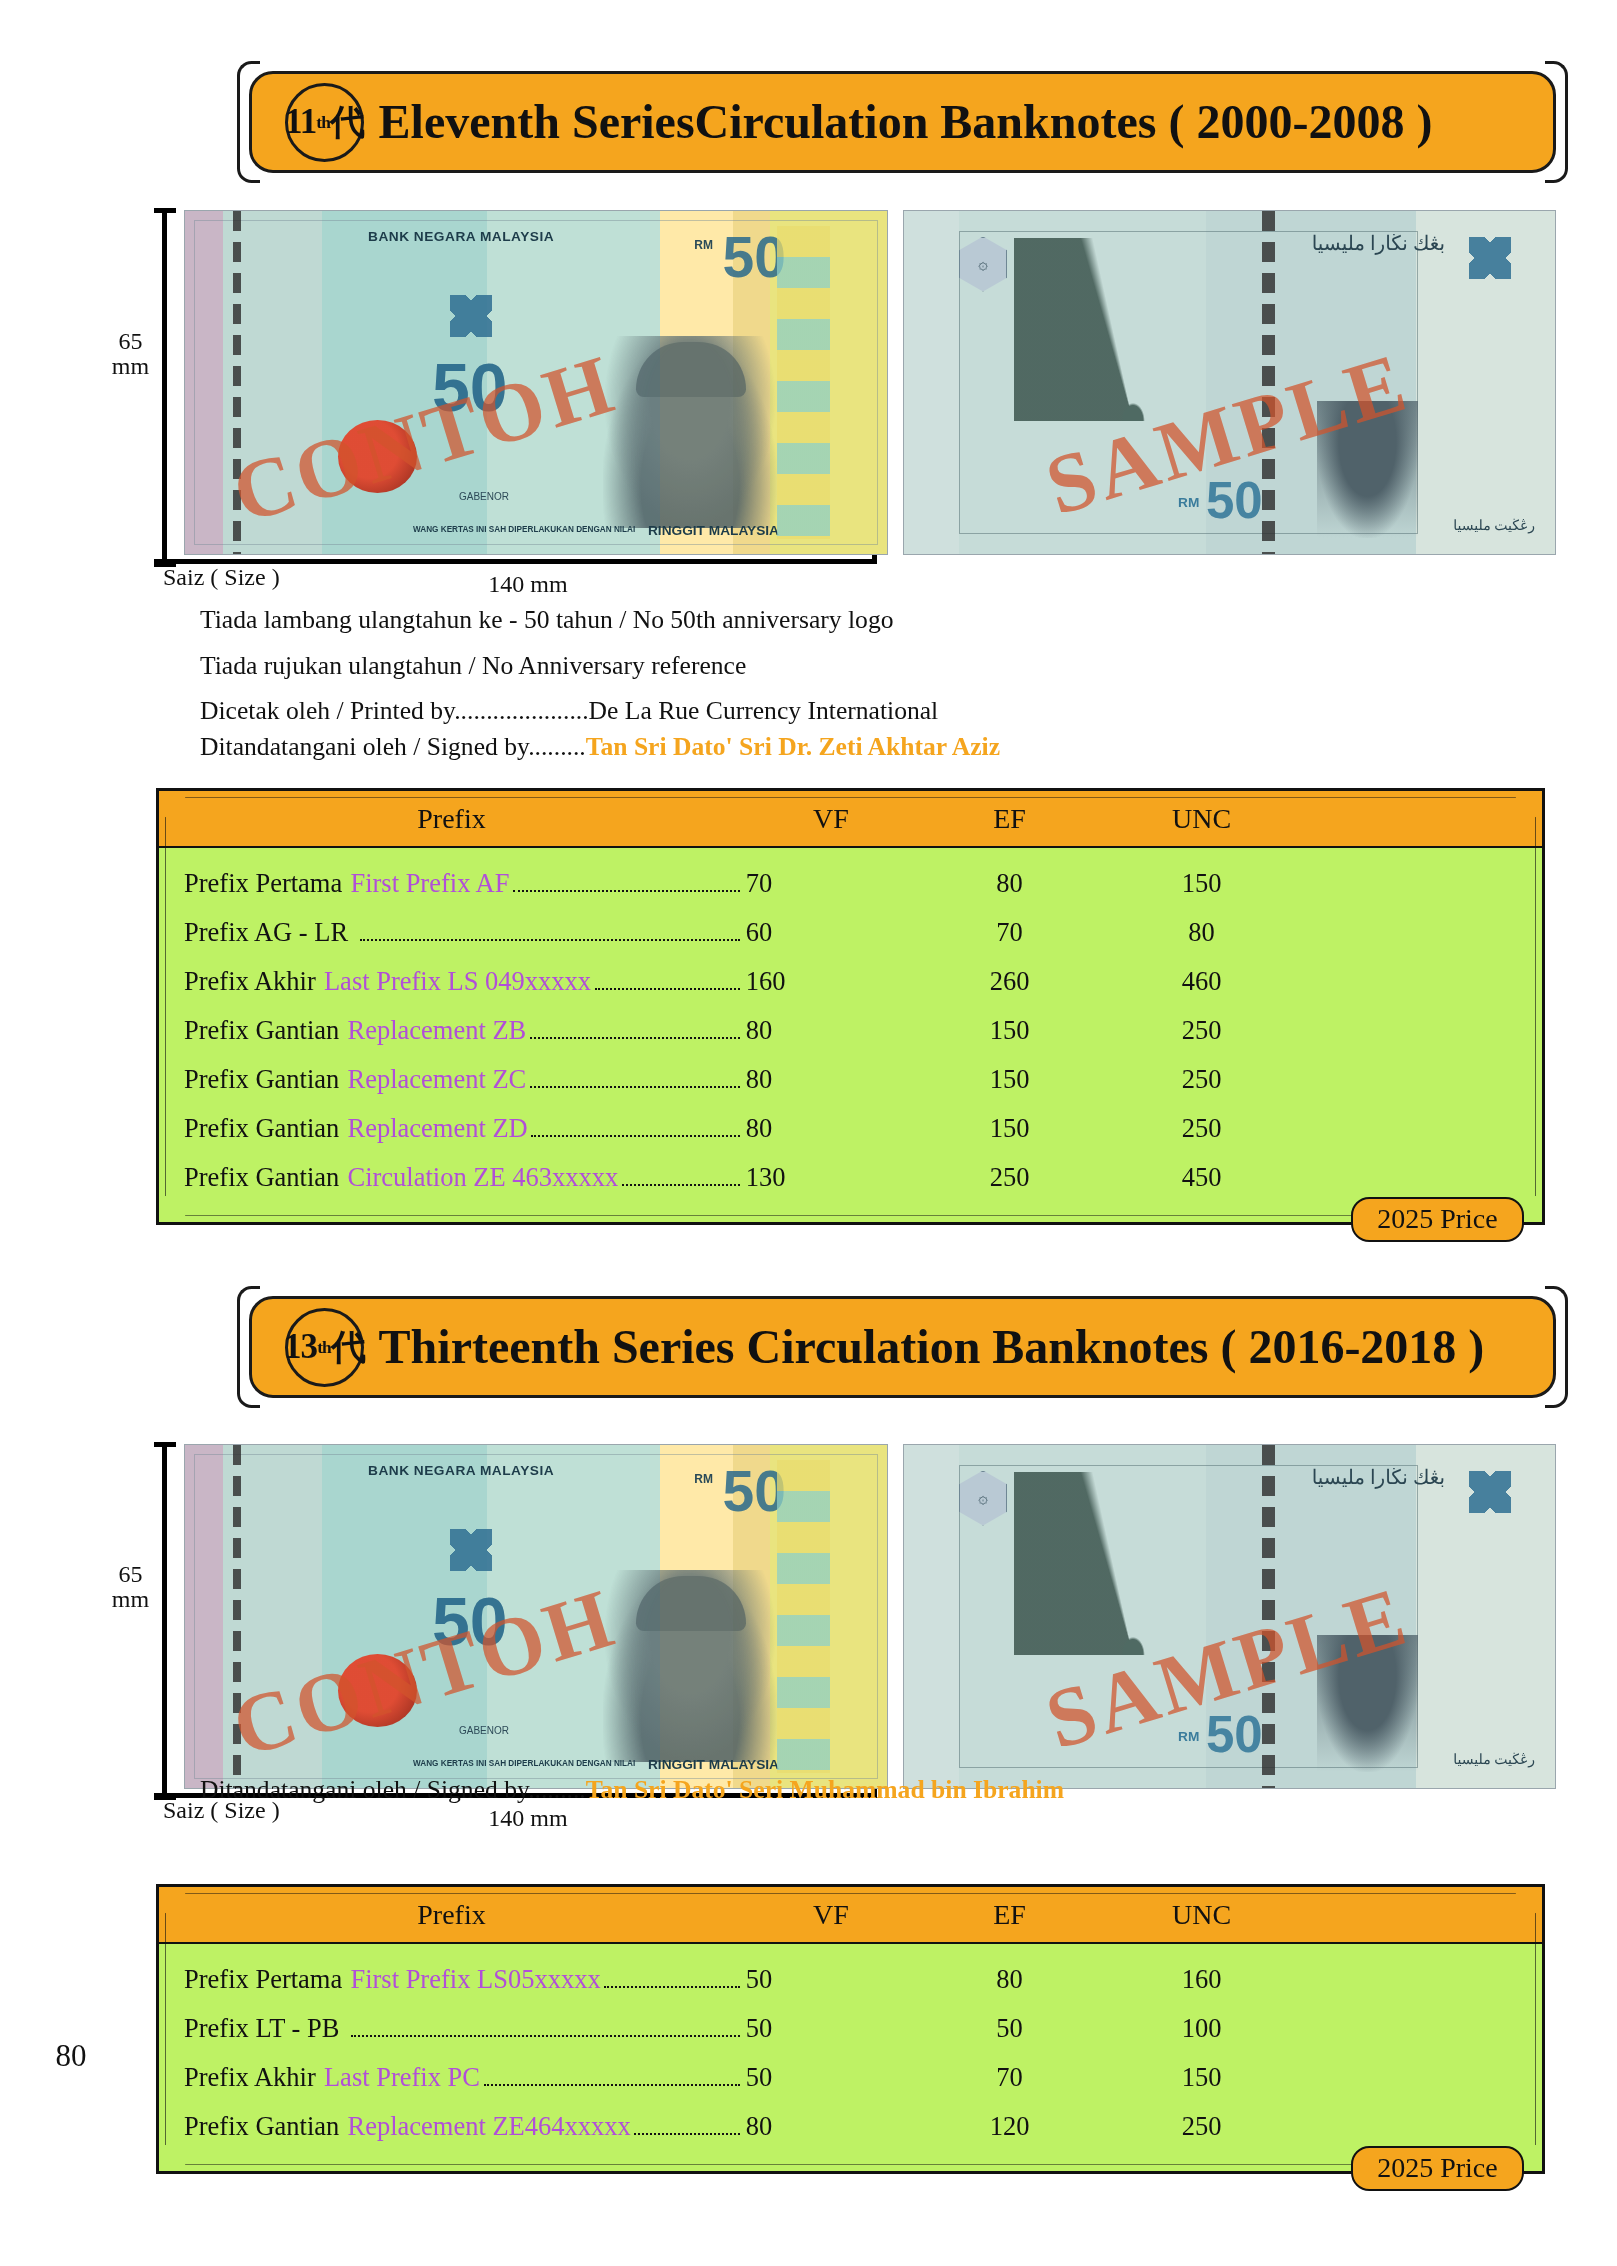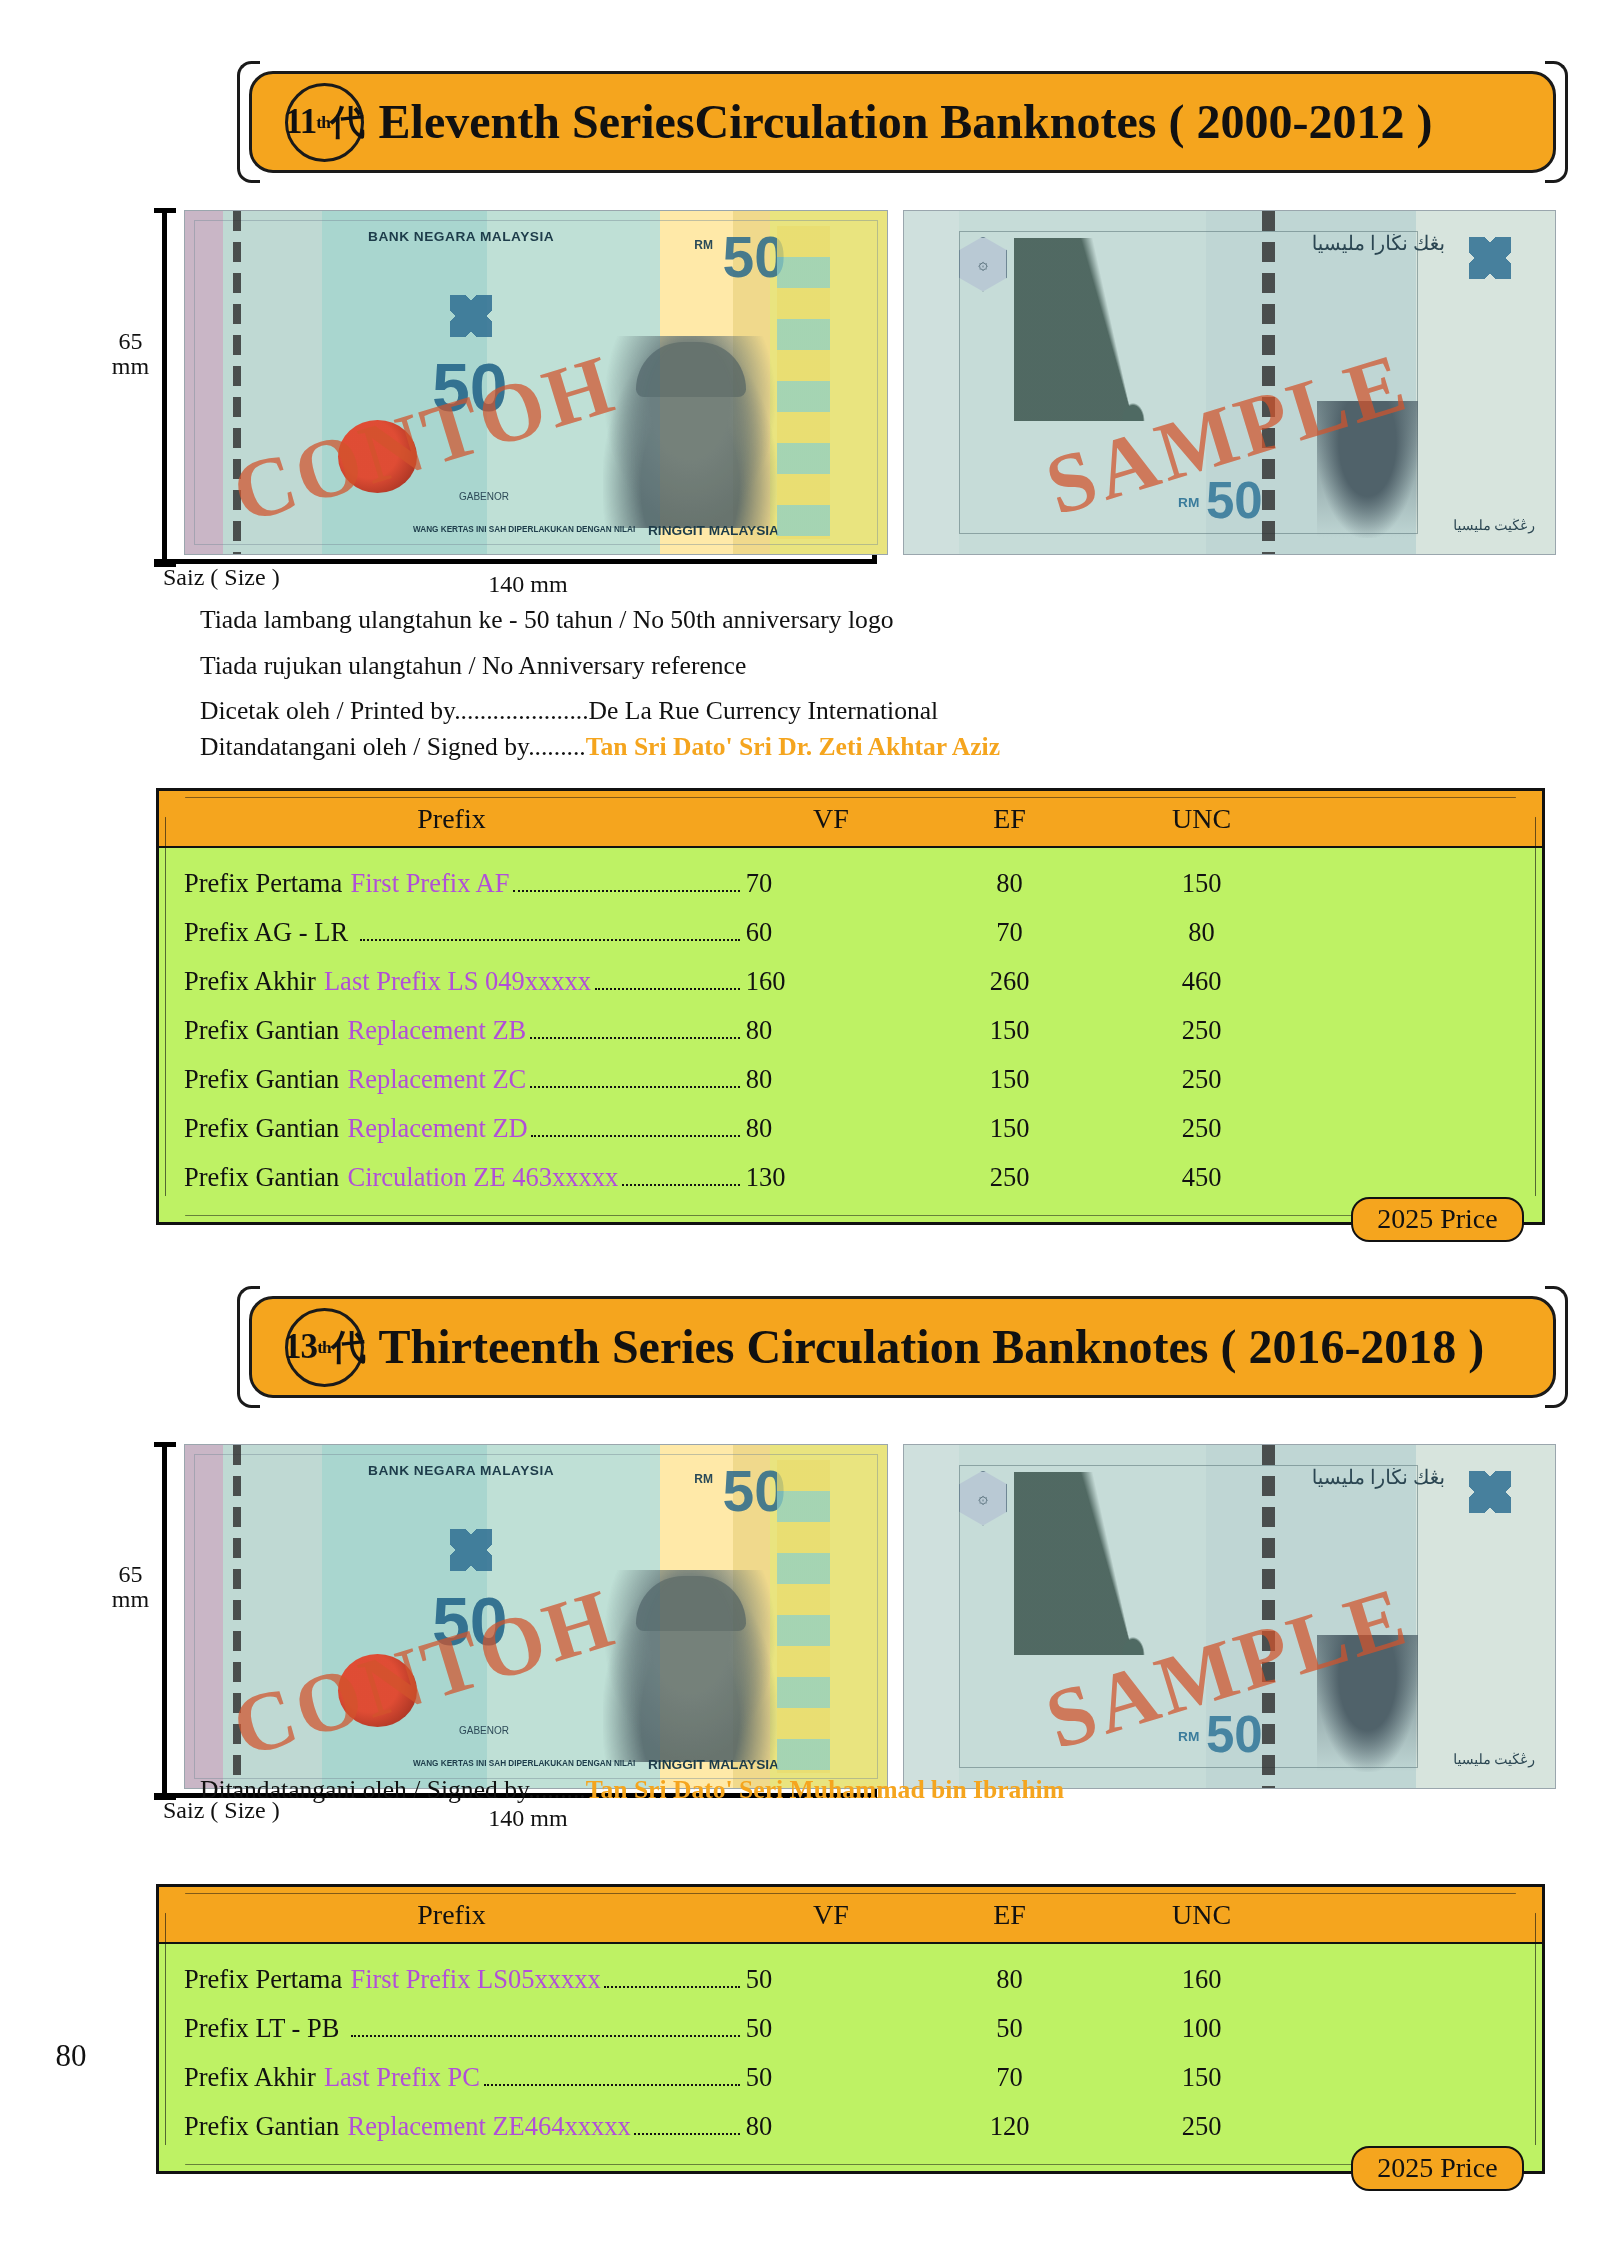--- a/index.html
+++ b/index.html
@@ -305,21 +305,21 @@
 
 <div class="page">
 
   <div class="banner-wrap" style="left:219px; top:71px; width:1307px;">
     <div class="banner">
       <div class="series-badge">
         <span>11</span>
           <sup>th</sup>
           <span>代</span>
       </div>
-      <div class="banner-title">Eleventh SeriesCirculation Banknotes ( 2000-2012 )</div>
+      <div class="banner-title">Eleventh SeriesCirculation Banknotes ( 2000-2008 )</div>
     </div>
   </div>
 
   <div class="size-label" style="left:64px; top:329px; width:73px;">
     <div>65</div>
     <div>mm</div>
   </div>
   <div class="vbar" style="left:132px; top:208px; width:4.6px; height:358px;"></div>
   <div class="tick" style="left:124px; top:208px; width:22px; height:4.6px;"></div>
   <div class="tick" style="left:124px; top:562px; width:22px; height:4.6px;"></div>

